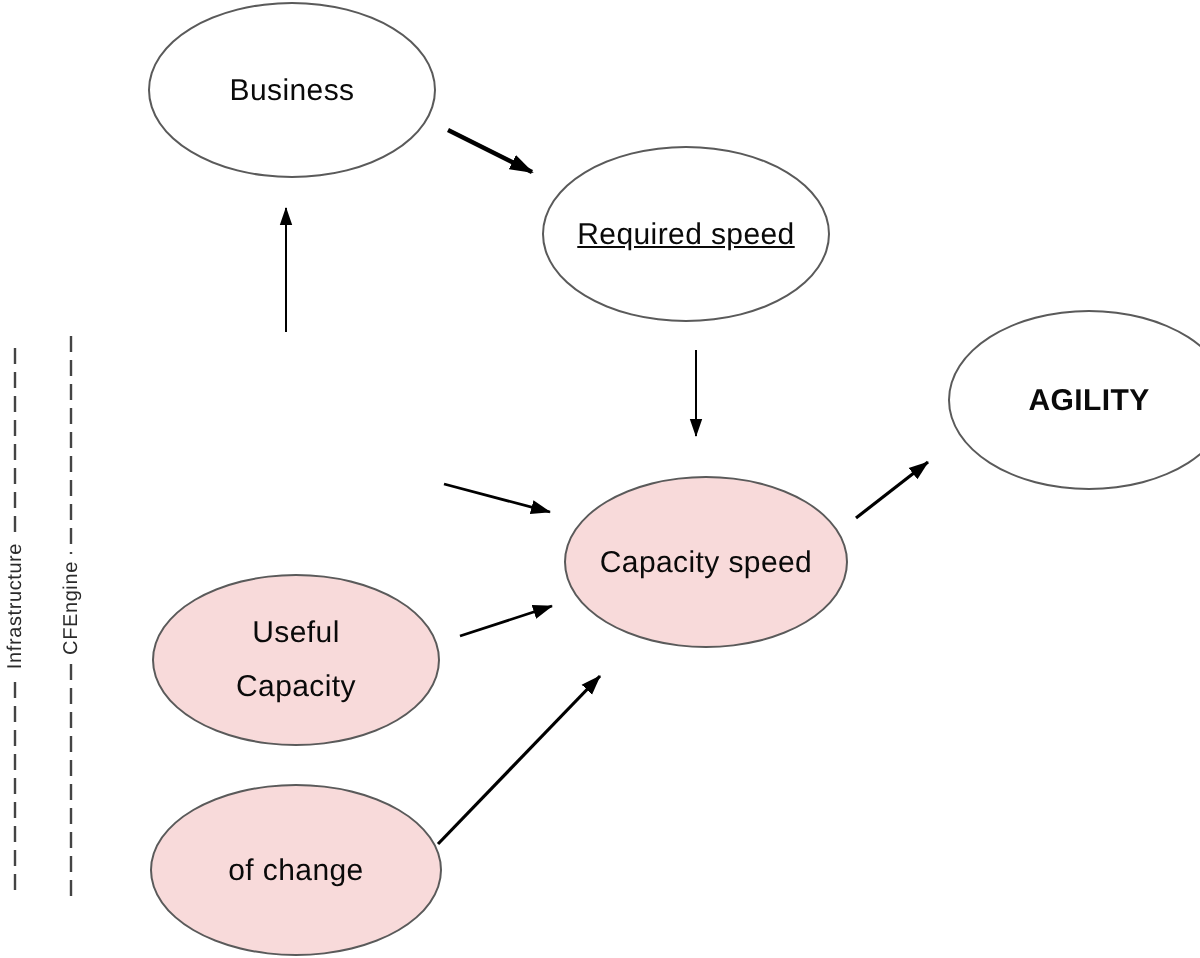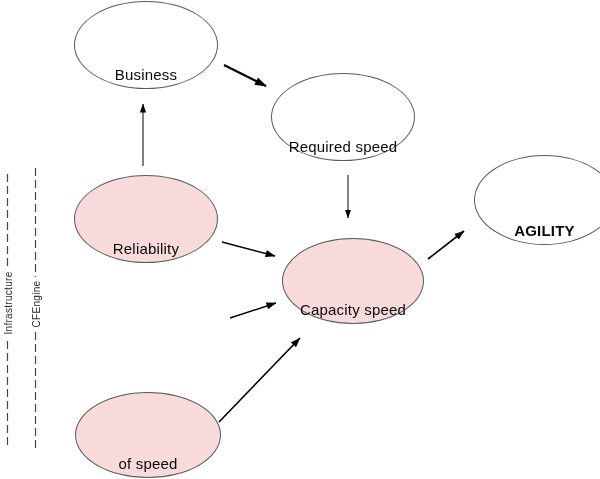--- a/index.html
+++ b/index.html
@@ -17,21 +17,21 @@
     width: 600px; height: 479px;
   }
   .node {
     position: absolute;
     box-sizing: border-box;
     border: 1.3px solid #5a5a5a;
     border-radius: 50%;
     display: flex;
     flex-direction: column;
     align-items: center;
-    justify-content: flex-end;
+    justify-content: center;
     text-align: center;
     font-size: 15px;
     line-height: 27px;
     color: #0a0a0a;
     letter-spacing: 0.2px;
   }
   .node.white { background: #ffffff; }
   .node.pink  { background: #f8dada; }
   .side-label {
     position: absolute;
@@ -72,35 +72,36 @@
     <line x1="222" y1="242" x2="275" y2="256" stroke="#000000" stroke-width="1.4" marker-end="url(#ah-med)"></line>
     <line x1="230" y1="318" x2="276" y2="303" stroke="#000000" stroke-width="1.4" marker-end="url(#ah-med)"></line>
     <line x1="219" y1="422" x2="300" y2="338" stroke="#000000" stroke-width="1.6" marker-end="url(#ah-med)"></line>
     <line x1="428" y1="259" x2="464" y2="231" stroke="#000000" stroke-width="1.6" marker-end="url(#ah-med)"></line>
   </svg>
 
   <div class="node white" style="left:74px; top:1px; width:144px; height:88px;">
     <span>Business</span>
   </div>
 
-  <div class="node white" style="left:271px; top:73px; width:144px; height:88px;">
+  <div class="node white" style="left:271px; top:73px; width:144px; height:88px;text-decoration:underline;">
     <span>Required speed</span>
   </div>
 
   <div class="node white" style="left:474px; top:155px; width:141px; height:90px;font-weight:bold;">
     <span>AGILITY</span>
   </div>
 
-  <div class="node pink" style="left:74px; top:175px; width:144px; height:88px;">
-    <span>Reliability</span>
+
+  <div class="node pink" style="left:76px; top:287px; width:144px; height:86px;">
+    <span>Useful</span>
+    <span>Capacity</span>
   </div>
 
-
   <div class="node pink" style="left:75px; top:392px; width:146px; height:86px;">
-    <span>of speed</span>
+    <span>of change</span>
   </div>
 
   <div class="node pink" style="left:282px; top:238px; width:142px; height:86px;">
     <span>Capacity speed</span>
   </div>
 
   <div class="side-label" style="left:8px; top:303px;">Infrastructure</div>
 
   <div class="side-label" style="left:36px; top:304px;">CFEngine</div>
 

